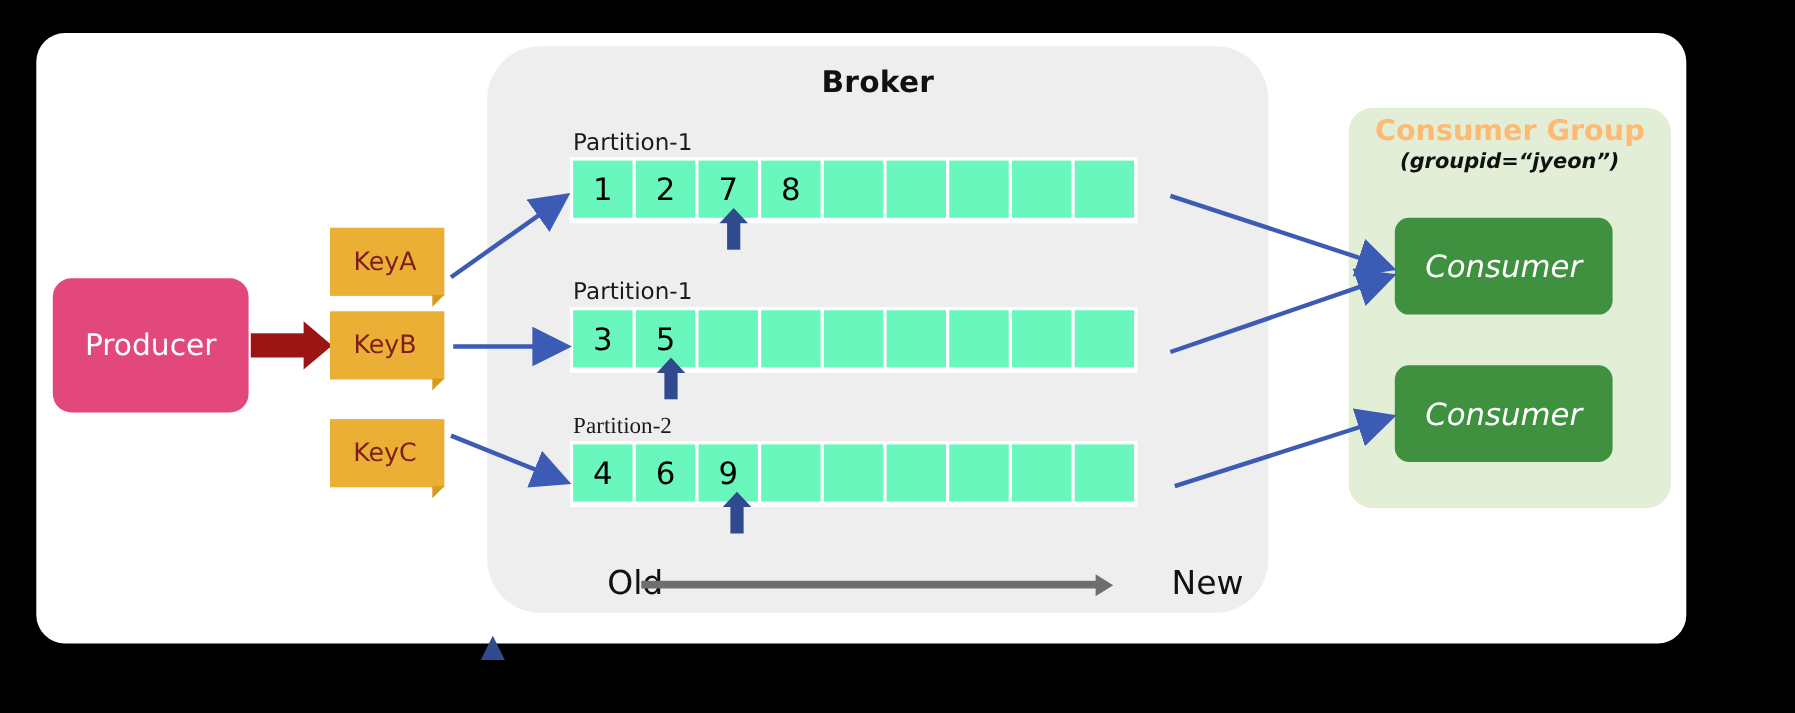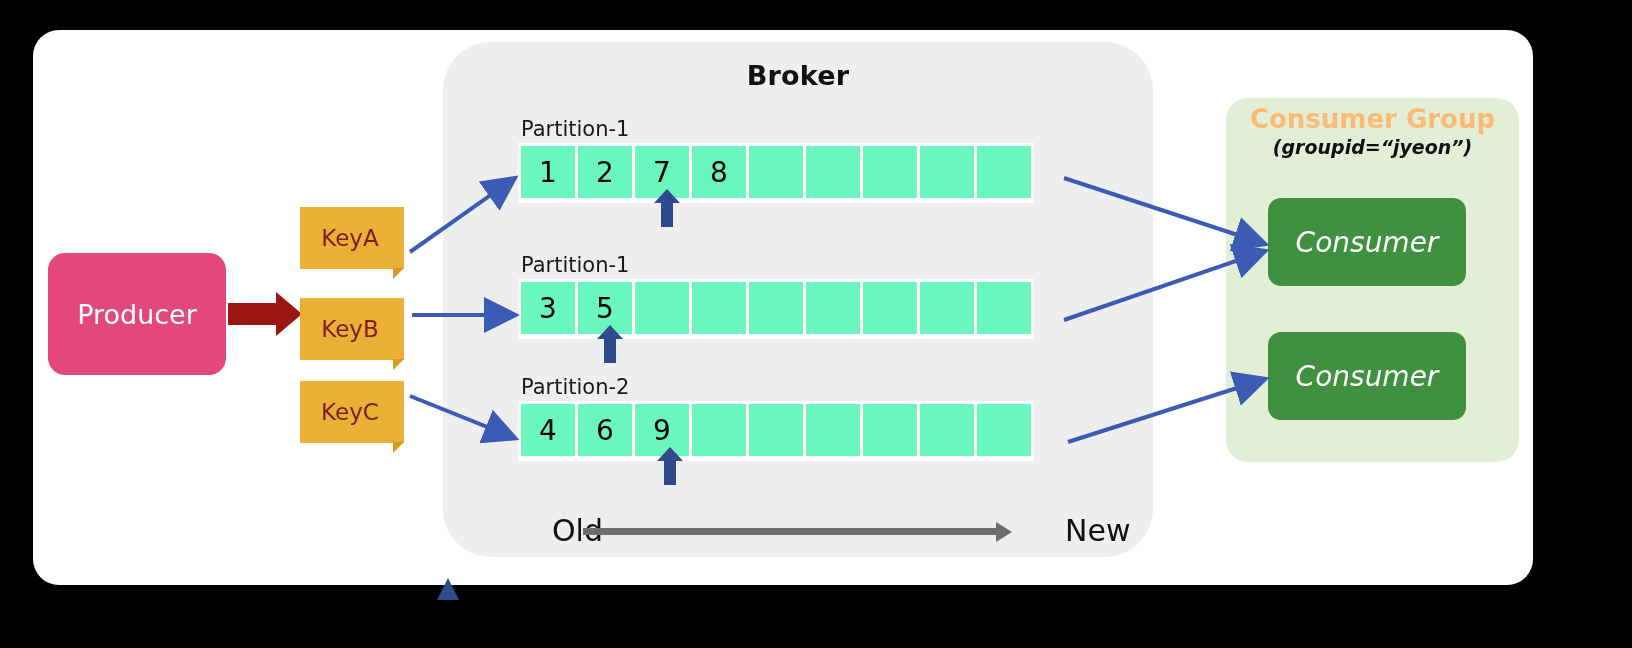--- a/index.html
+++ b/index.html
@@ -105,21 +105,21 @@
     position: absolute;
     right: 0;
     bottom: -10px;
     width: 0;
     height: 0;
     border-left: 11px solid #d99a1c;
     border-bottom: 11px solid transparent;
     border-top: 0 solid transparent;
   }
   .keybox.k0 { left: 300px; top: 207px; }
-  .keybox.k1 { left: 300px; top: 298px; justify-content: center; }
+  .keybox.k1 { left: 300px; top: 283px; justify-content: center; }
   .keybox.k2 { left: 300px; top: 354px; margin-top: 27px; }
 
   
   .part-label {
     position: absolute;
     font-size: 21px;
     color: #1a1a1a;
   }
   .part-row {
     position: absolute;
@@ -284,21 +284,21 @@
       <div class="cell"></div>
       <div class="cell"></div>
       <div class="cell"></div>
       <div class="cell"></div>
       <div class="cell"></div>
       <div class="cell"></div>
       <div class="cell"></div>
     </div>
   <div class="offset-arrow" style="left:604px; top:338px; height:25px;"></div>
 
-  <div class="part-label" style="left:521px; top:375px;">Partition-2</div>
+  <div class="part-label" style="left:521px; top:375px;font-family:Liberation Serif, serif;">Partition-2</div>
   <div class="part-row" id="part-row-2" style="left:518px; top:401px;">
       <div class="cell">4</div>
       <div class="cell">6</div>
       <div class="cell">9</div>
       <div class="cell"></div>
       <div class="cell"></div>
       <div class="cell"></div>
       <div class="cell"></div>
       <div class="cell"></div>
       <div class="cell"></div>

